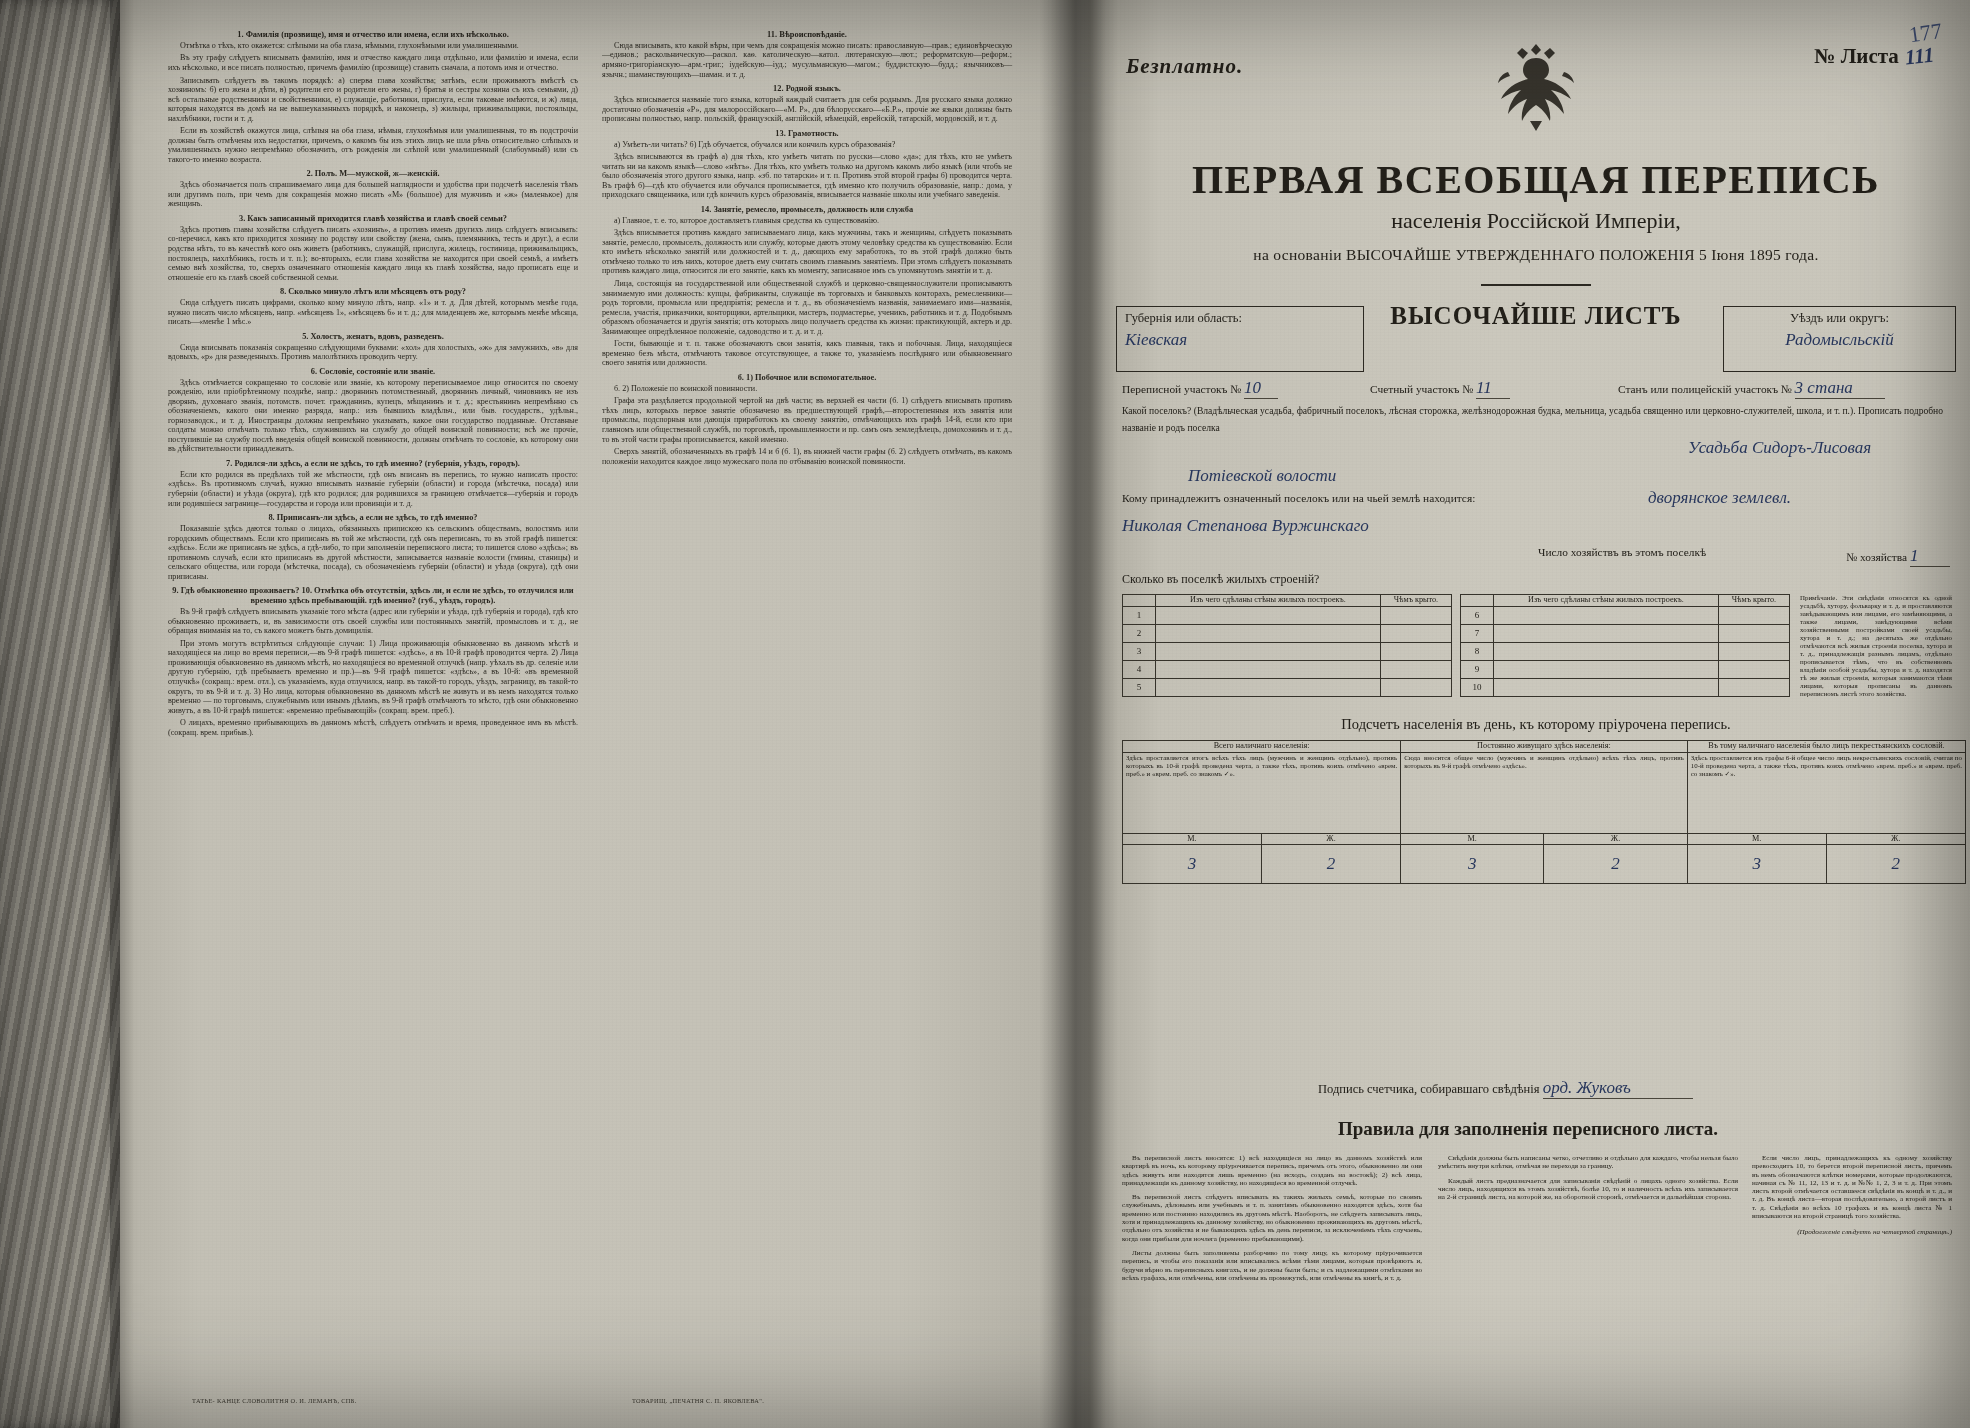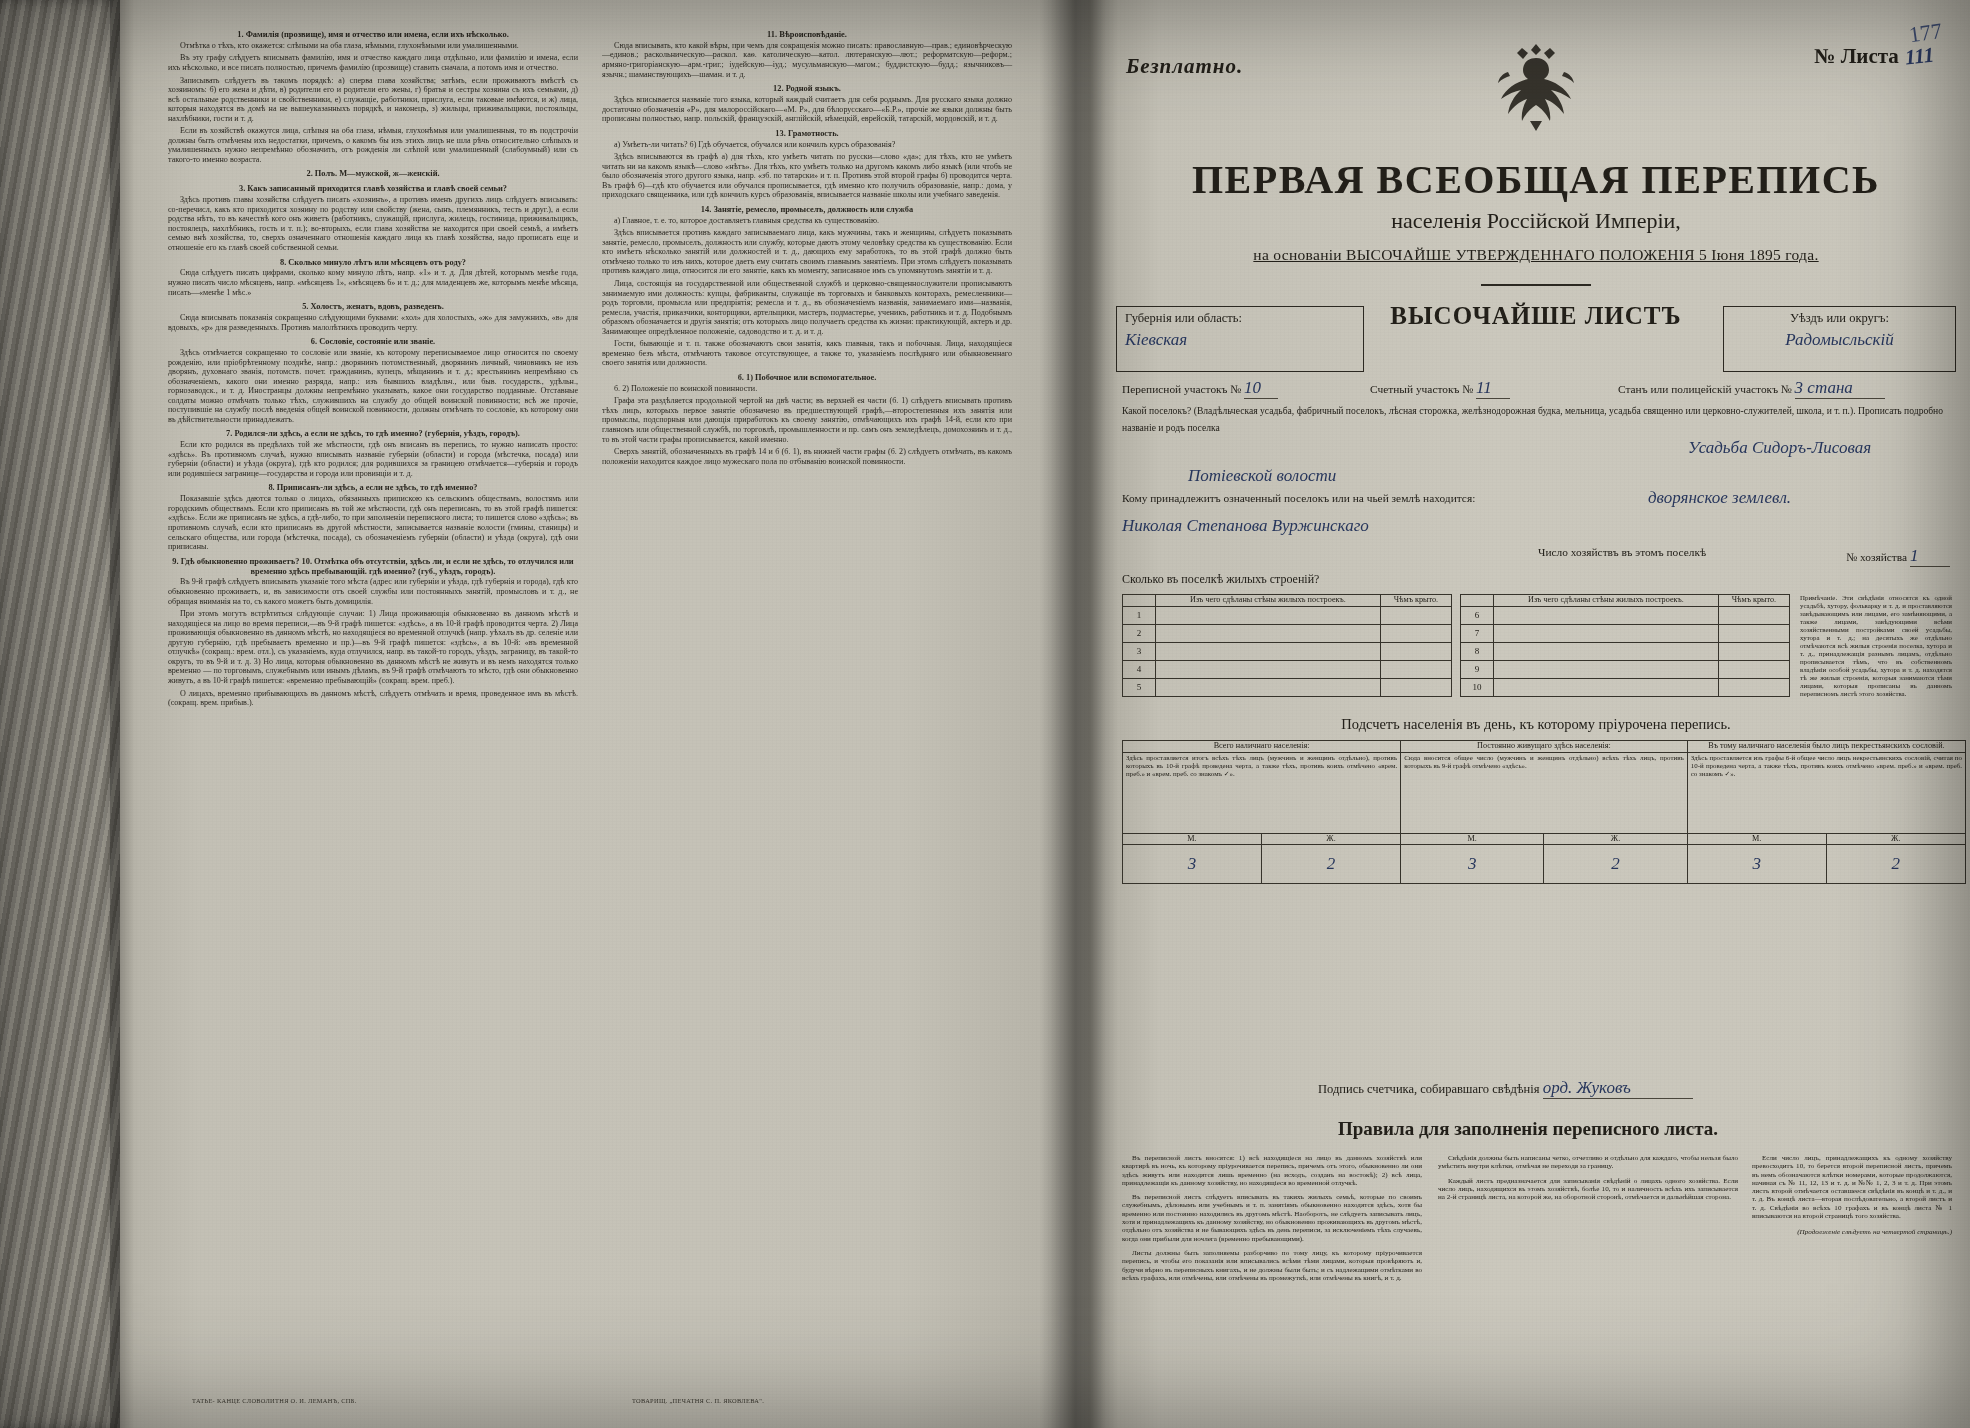--- a/index.html
+++ b/index.html
@@ -43,21 +43,21 @@
   .folio{position:absolute;right:22px;top:14px;font-family:"Liberation Serif",serif;font-size:22px;color:#2a3c6a;
          transform:rotate(-8deg);opacity:.85;}
   .free{position:absolute;left:18px;top:48px;font-size:21px;font-style:italic;font-weight:bold;letter-spacing:1px;}
   .sheetno{position:absolute;right:30px;top:38px;font-size:21px;font-weight:bold;}
   .sheetno .hand{color:#2b3a63;font-style:italic;margin-left:6px;transform:rotate(-6deg);display:inline-block;}
 
   .crest{position:absolute;left:50%;top:30px;transform:translateX(-50%);width:120px;height:112px;opacity:.92;}
 
   .t1{position:absolute;left:0;right:0;top:150px;text-align:center;font-size:40px;font-weight:bold;letter-spacing:1.5px;}
   .t2{position:absolute;left:0;right:0;top:202px;text-align:center;font-size:22px;}
-  .t3{position:absolute;left:0;right:0;top:240px;text-align:center;font-size:15.5px;letter-spacing:.3px;text-decoration:underline;}
+  .t3{position:absolute;left:0;right:0;top:240px;text-align:center;font-size:15.5px;letter-spacing:.3px;}
   .rule{position:absolute;left:50%;transform:translateX(-50%);top:278px;width:110px;height:2px;background:#2c2922;}
 
   .boxed{position:absolute;border:1.6px solid #2c2922;padding:4px 8px;font-size:13px;}
   #gub{left:8px;top:300px;width:230px;height:56px;}
   #uezd{right:8px;top:300px;width:215px;height:56px;}
   .boxed .lbl{font-size:12.5px;}
   .hw{font-family:"Liberation Serif",serif;font-style:italic;color:#27365c;font-size:17px;}
 
   .formtitle{position:absolute;left:0;right:0;top:296px;text-align:center;}
   .formtitle .a{font-size:25px;font-weight:bold;letter-spacing:1px;}
@@ -92,20 +92,21 @@
     <div class="col" id="colA">
       <div class="sec">
         <h4>1. Фамилія (прозвище), имя и отчество или имена, если ихъ нѣсколько.</h4>
         <p>Отмѣтка о тѣхъ, кто окажется: слѣпыми на оба глаза, нѣмыми, глухонѣмыми или умалишенными.</p>
         <p>Въ эту графу слѣдуетъ вписывать фамилію, имя и отчество каждаго лица отдѣльно, или фамилію и имена, если ихъ нѣсколько, и все писать полностью, причемъ фамилію (прозвище) ставить сначала, а потомъ имя и отчество.</p>
         <p>Записывать слѣдуетъ въ такомъ порядкѣ: а) сперва глава хозяйства; затѣмъ, если проживаютъ вмѣстѣ съ хозяиномъ: б) его жена и дѣти, в) родители его и родители его жены, г) братья и сестры хозяина съ ихъ семьями, д) всѣ остальные родственники и свойственники, е) служащіе, работники, прислуга, если таковые имѣются, и ж) лица, которыя находятся въ домѣ на не вышеуказанныхъ порядкѣ, и наконецъ, з) жильцы, приживальщики, постояльцы, нахлѣбники, гости и т. д.</p>
         <p>Если въ хозяйствѣ окажутся лица, слѣпыя на оба глаза, нѣмыя, глухонѣмыя или умалишенныя, то въ подстрочіи должны быть отмѣчены ихъ недостатки, причемъ, о какомъ бы изъ этихъ лицъ не шла рѣчь относительно слѣпыхъ и умалишенныхъ нужно непремѣнно обозначить, отъ рожденія ли слѣпой или умалишенный (слабоумный) или съ такого-то именно возраста.</p>
       </div>
       <div class="sec">
         <h4>2. Полъ. М—мужской, ж—женскій.</h4>
+        <p>Здѣсь обозначается полъ спрашиваемаго лица для большей наглядности и удобства при подсчетѣ населенія тѣмъ или другимъ полъ, при чемъ для сокращенія можно писать «М» (большое) для мужчинъ и «ж» (маленькое) для женщинъ.</p>
       </div>
       <div class="sec">
         <h4>3. Какъ записанный приходится главѣ хозяйства и главѣ своей семьи?</h4>
         <p>Здѣсь противъ главы хозяйства слѣдуетъ писать «хозяинъ», а противъ именъ другихъ лицъ слѣдуетъ вписывать: со-перечисл, какъ кто приходится хозяину по родству или свойству (жена, сынъ, племянникъ, тесть и друг.), а если родства нѣтъ, то въ качествѣ кого онъ живетъ (работникъ, служащій, прислуга, жилецъ, гостиница, приживальщикъ, постоялецъ, нахлѣбникъ, гость и т. п.); во-вторыхъ, если глава хозяйства не находится при своей семьѣ, а имѣетъ семью внѣ хозяйства, то, сверхъ означеннаго отношенія каждаго лица къ главѣ хозяйства, надо прописать еще и отношеніе его къ главѣ своей собственной семьи.</p>
       </div>
       <div class="sec">
         <h4>8. Сколько минуло лѣтъ или мѣсяцевъ отъ роду?</h4>
         <p>Сюда слѣдуетъ писать цифрами, сколько кому минуло лѣтъ, напр. «1» и т. д. Для дѣтей, которымъ менѣе года, нужно писать число мѣсяцевъ, напр. «мѣсяцевъ 1», «мѣсяцевъ 6» и т. д.; для младенцевъ же, которымъ менѣе мѣсяца, писать—«менѣе 1 мѣс.»</p>
       </div>
       <div class="sec">

